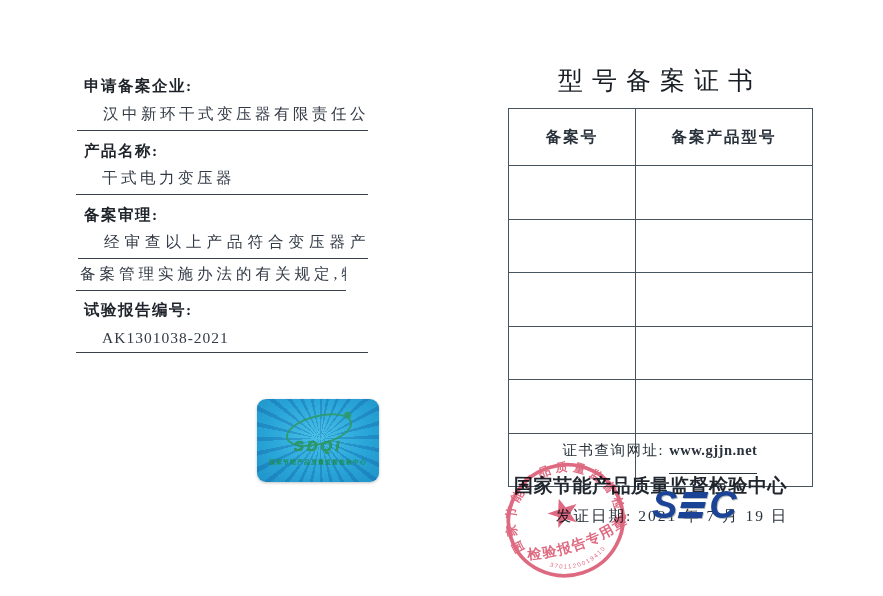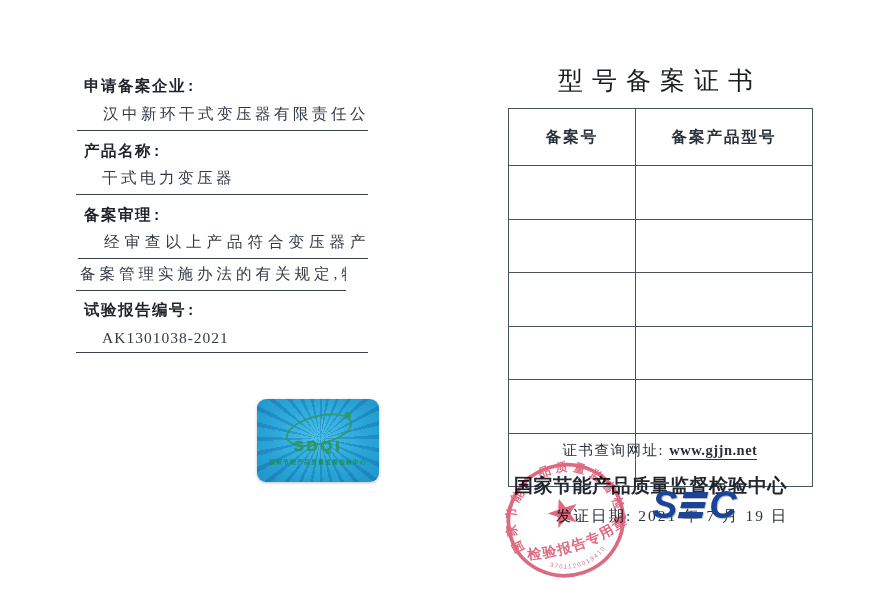--- a/index.html
+++ b/index.html
@@ -1,42 +1,42 @@
 <!DOCTYPE html>
 <html><head>
 <meta charset="utf-8">
 <style>
   html,body{margin:0;padding:0;background:#ffffff;}
   .page{
     position:relative;width:883px;height:596px;background:#ffffff;overflow:hidden;
     font-family:"Liberation Serif","DejaVu Serif",serif;color:#262b33;
   }
   
-  .fld-label{position:absolute;font-weight:bold;font-size:15.5px;letter-spacing:1.5px;color:#1f242b;font-family:Liberation Mono, monospace;}
+  .fld-label{position:absolute;font-weight:bold;font-size:15.5px;letter-spacing:1.5px;color:#1f242b;}
   .fld-value{
     position:absolute;font-size:15.5px;letter-spacing:3.5px;color:#333a45;
     border-bottom:1.6px solid #39414d;padding:0 0 5px 26px;white-space:nowrap;overflow:hidden;
   }
   .v-wide{letter-spacing:5px;}
   
   .sticker{
     position:absolute;left:257px;top:399px;width:122px;height:83px;border-radius:9px;
     background:
       repeating-conic-gradient(from 8deg at 52% 48%, rgba(13,84,158,0.30) 0deg 4deg, rgba(0,0,0,0) 4deg 13deg),
       radial-gradient(ellipse at 50% 45%, #49c2e8 0%, #2aa6d8 55%, #1f93c8 100%);
     box-shadow:0 1px 3px rgba(0,0,0,0.25);
   }
   .sticker-ellipse{
     position:absolute;left:28px;top:16px;width:64px;height:26px;border:2px solid #2d9a63;
     border-radius:50%;transform:rotate(-14deg);opacity:.85;
   }
   .sticker-dot{position:absolute;right:-3px;top:2px;width:7px;height:7px;border-radius:50%;background:#2d9a63;}
   .sticker-word{
     position:absolute;left:0;top:38px;width:100%;text-align:center;
-    font-family:"Liberation Sans","DejaVu Sans",sans-serif;font-weight:bold;
+    font-family:"Liberation Sans","DejaVu Sans",sans-serif;font-style:italic;font-weight:bold;
     font-size:15px;letter-spacing:3px;color:#2d9a63;text-shadow:0 0 1px #1e7c4e;
   }
   .sticker-sub{
     position:absolute;left:0;top:59px;width:100%;text-align:center;
     font-size:6px;letter-spacing:1px;color:#1f8d58;white-space:nowrap;overflow:hidden;font-weight:bold;
   }
   
   .cert-title{
     position:absolute;left:508px;top:64px;width:304px;text-align:center;
     font-size:25px;font-weight:normal;letter-spacing:9px;color:#181d24;
@@ -47,21 +47,21 @@
   }
   .cert-table td,.cert-table th{
     border:1.7px solid #46545f;font-size:15px;text-align:center;vertical-align:middle;
     padding:8px;color:#2a323c;overflow:hidden;white-space:nowrap;
   }
   .cert-table th{font-weight:bold;font-size:15.5px;letter-spacing:2px;height:40px;}
   .cert-table td{height:36.5px;letter-spacing:0.3px;}
   .col-a{width:127px;}
   .col-b{width:177px;}
   .query-line{position:absolute;left:508px;top:441px;width:304px;text-align:center;font-size:14.5px;letter-spacing:1.5px;color:#2a323c;}
-  .query-url{font-weight:bold;letter-spacing:0.5px;border-bottom:1.4px solid #2a323c;padding-bottom:1px;}
+  .query-url{font-weight:bold;letter-spacing:0.5px;border-bottom:1.4px solid #2a323c;padding-bottom:15px;}
   .issuer-line{
     position:absolute;left:514px;top:473px;width:340px;
     font-family:"Liberation Sans","DejaVu Sans",sans-serif;
     font-size:19px;font-weight:bold;letter-spacing:0.5px;color:#20262e;white-space:nowrap;
   }
   .date-line{position:absolute;left:556px;top:506px;font-size:15.5px;letter-spacing:2px;color:#2a323c;white-space:nowrap;}
   
   .brand{position:absolute;left:652px;top:486px;display:flex;align-items:center;gap:10px;z-index:6;}
   .brand-sec{
     display:flex;align-items:center;gap:3px;

